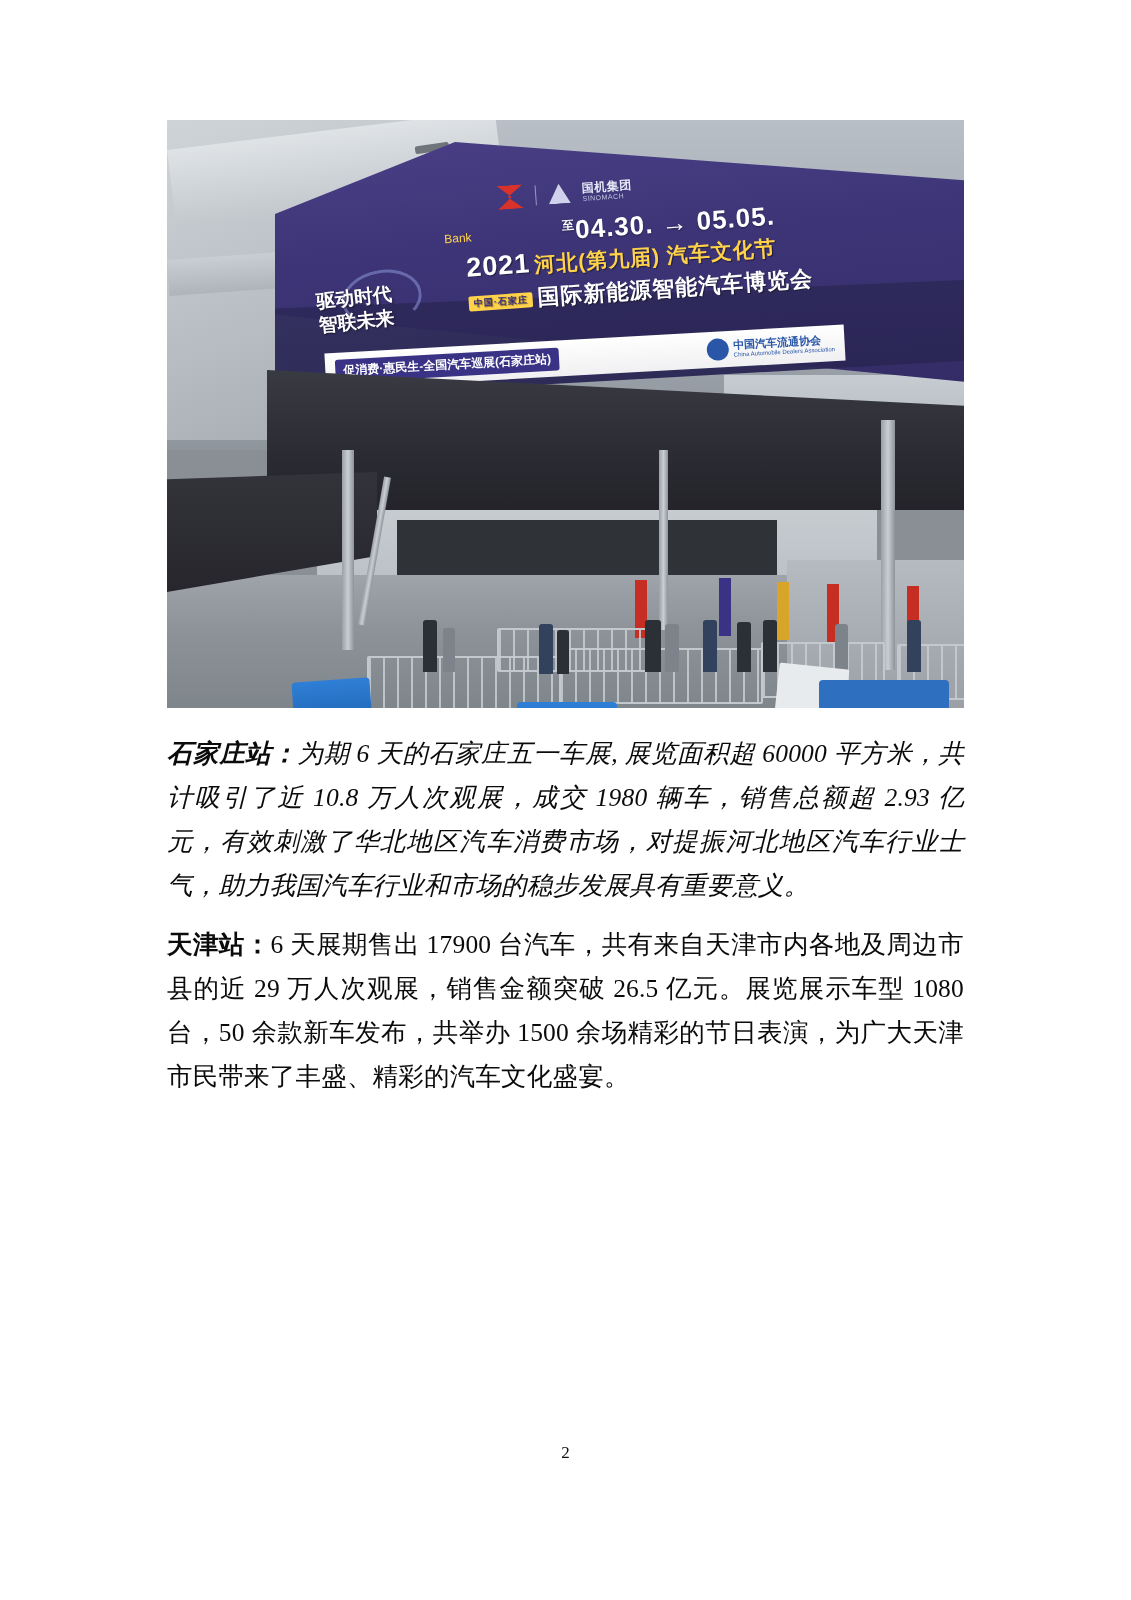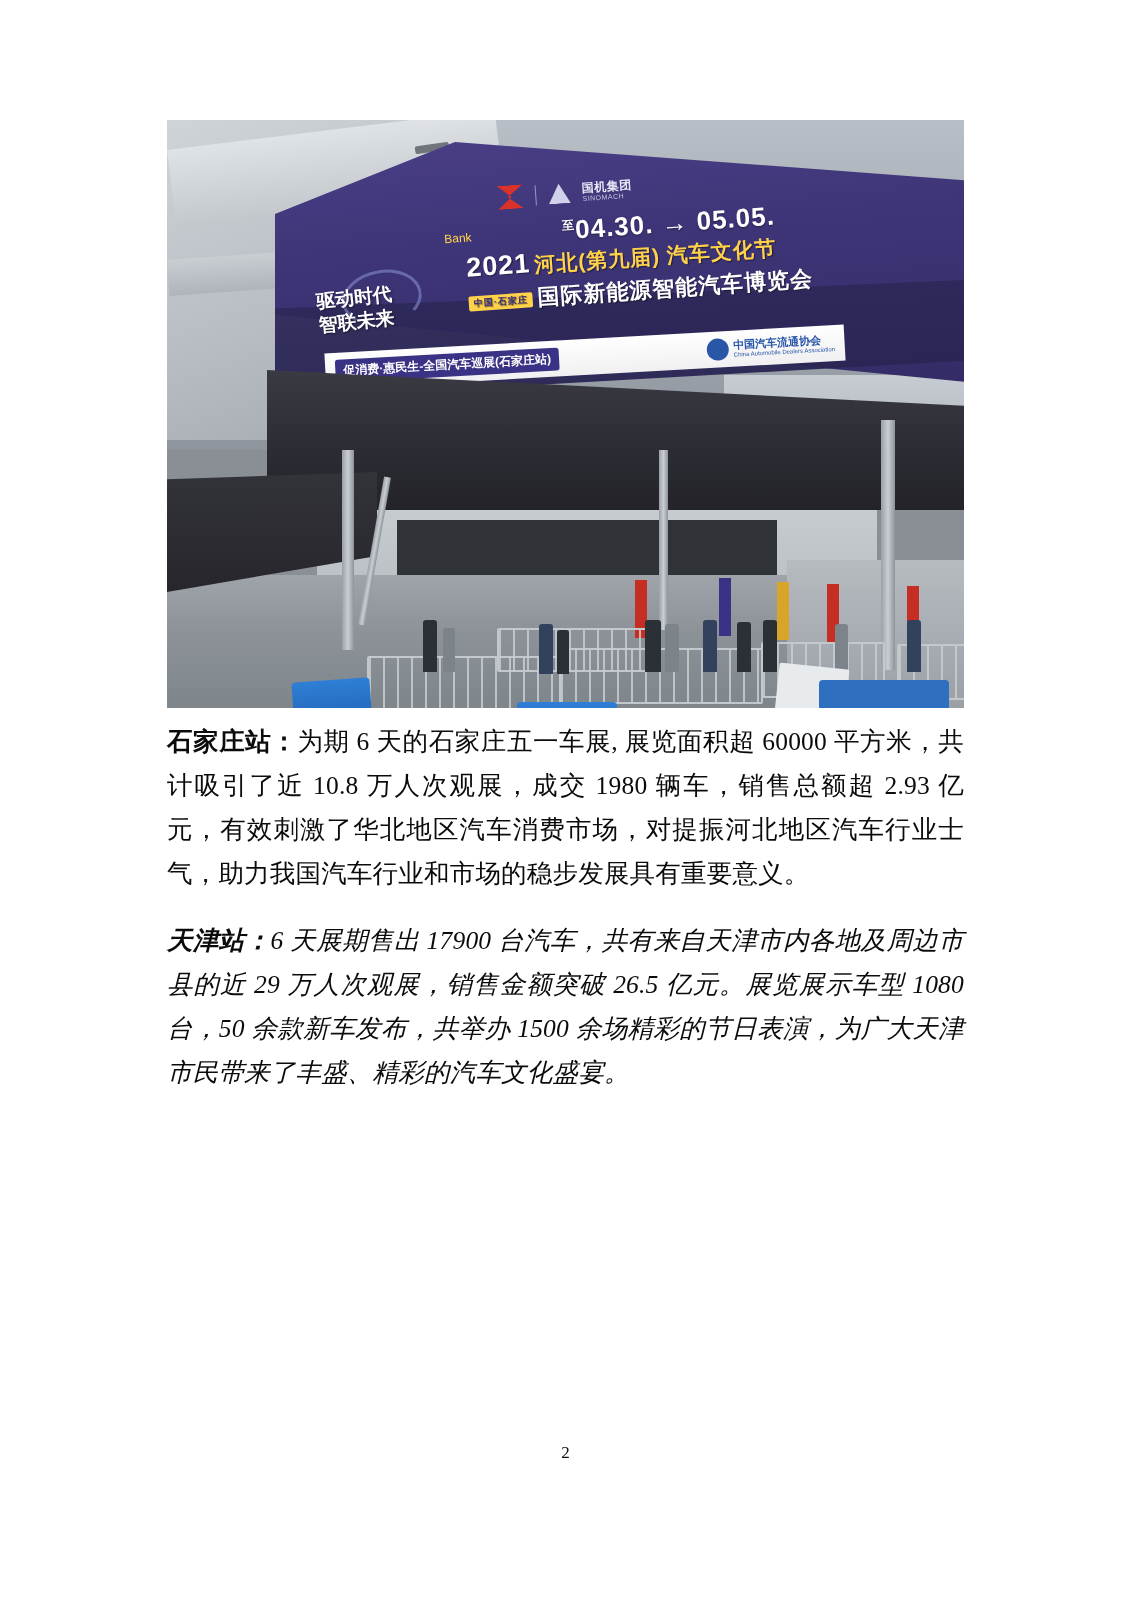--- a/index.html
+++ b/index.html
@@ -221,22 +221,22 @@
 
   
   .para {
     font-size: 25.5px;
     line-height: 1.72;
     color: #0b0b0b;
     text-align: justify;
     margin: 0;
     letter-spacing: .2px;
   }
-  .para.first { margin-top: 12px; }
-  .para.second { margin-top: 24px; font-style: italic; }
+  .para.first { margin-top: 24px; font-style: italic; }
+  .para.second { margin-top: 16px; }
   .para .lead {
     font-weight: bold;
   }
   .page-number {
     position: absolute;
     left: 0; right: 0;
     top: 1443px;
     text-align: center;
     font-size: 17px;
     color: #111;

